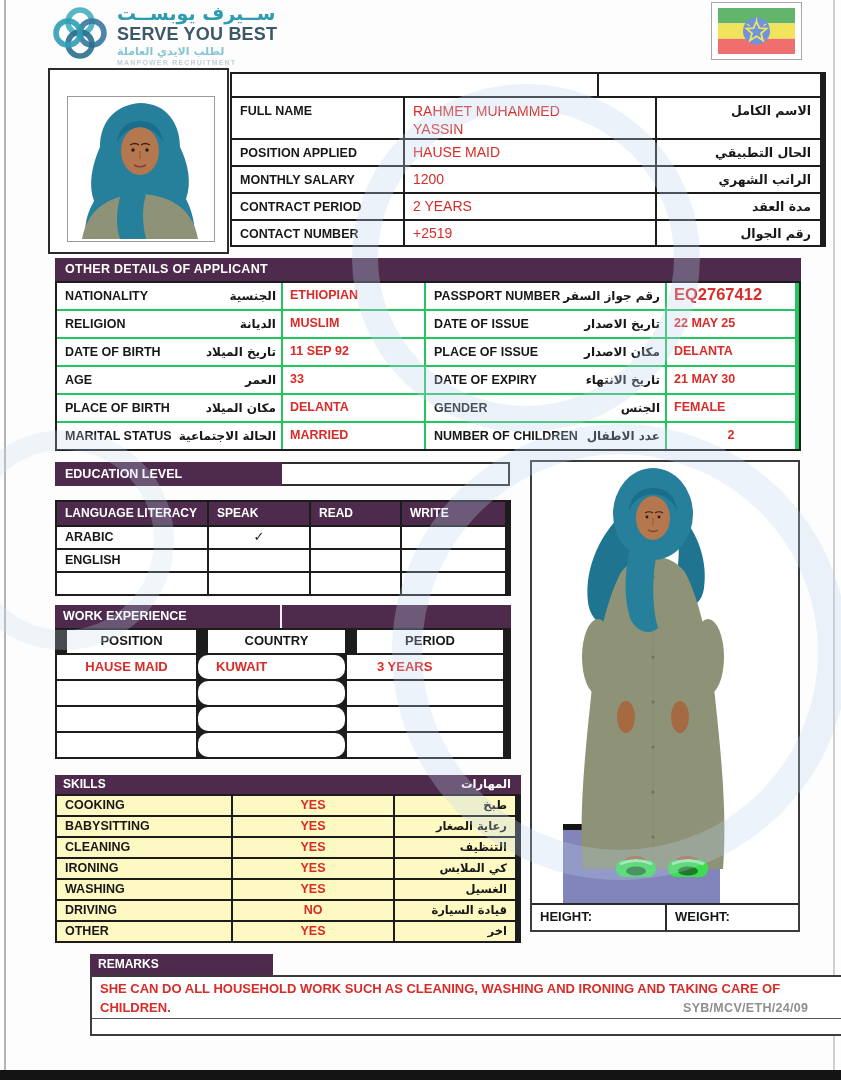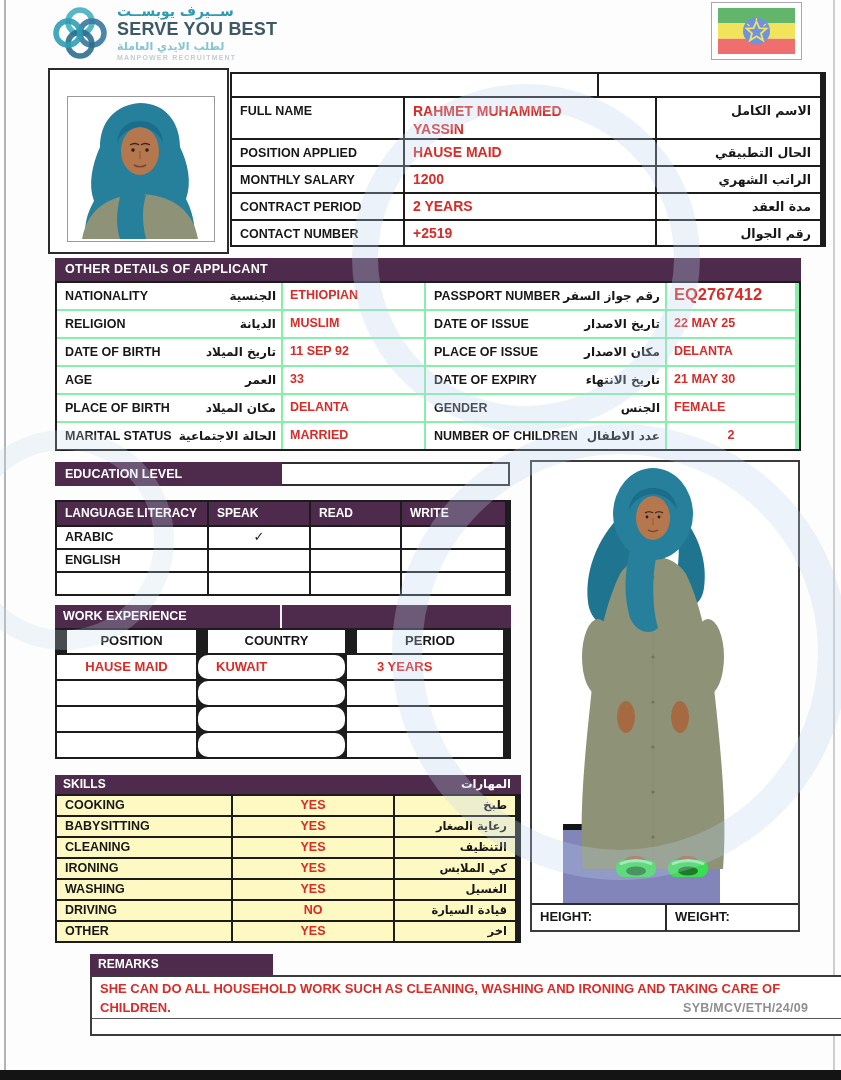--- a/index.html
+++ b/index.html
@@ -15,21 +15,21 @@
   .bottom-bar{position:absolute;left:0;top:1070px;width:841px;height:10px;background:#141414;}
   
   .wm{position:absolute;border-radius:50%;pointer-events:none;z-index:6;}
   .wm.r1{left:352px;top:84px;width:296px;height:296px;border:26px solid rgba(190,211,236,0.30);}
   .wm.r2{left:392px;top:424px;width:396px;height:396px;border:30px solid rgba(190,211,236,0.28);}
   .wm.r3{left:-46px;top:430px;width:180px;height:180px;border:20px solid rgba(200,218,240,0.25);}
 
   
   .logo{position:absolute;left:50px;top:2px;display:flex;gap:5px;align-items:flex-start;}
   .logo-text{padding-top:2px;line-height:1.05;}
-  .logo-t1{color:#2e9bb0;font-weight:bold;font-size:14px;text-align:left;}
+  .logo-t1{color:#2e9bb0;font-weight:bold;font-size:19px;text-align:left;}
   .logo-t2{color:#3d5866;font-weight:bold;font-size:18px;letter-spacing:.2px;margin-top:1px;}
   .logo-t3{color:#85c6d1;font-weight:bold;font-size:11px;margin-top:2px;text-align:left;}
   .logo-t4{color:#c3ced2;font-weight:bold;font-size:7px;letter-spacing:1.2px;margin-top:2px;}
 
   .flag-box{position:absolute;left:711px;top:2px;width:89px;height:56px;border:1px solid #a8a8a8;background:#fff;display:flex;align-items:center;justify-content:center;}
 
   .portrait-box{position:absolute;left:48px;top:68px;width:181px;height:186px;border:2px solid #2b2b2b;background:#fff;box-sizing:border-box;}
   .portrait-inner{position:absolute;left:17px;top:26px;width:146px;height:144px;border:1px solid #9a9a9a;}
 
   
@@ -37,30 +37,30 @@
 
   
   .emp{position:absolute;left:230px;top:72px;width:596px;display:grid;
     grid-template-columns:171px 192px 56px 163px;
     grid-template-rows:22px 40px 25px 25px 25px 24px;
     gap:2px;background:#1c1c1c;border:2px solid #1c1c1c;box-sizing:border-box;z-index:2;}
   .emp>div{background:#fff;overflow:hidden;}
   .emp .h-main{grid-column:1/3;font-size:12.5px;padding:4px 0 0 8px;}
   .emp .h-ref{grid-column:3/5;font-size:12.5px;padding:4px 0 0 6px;}
   .emp .e-lbl{font-weight:bold;font-size:12.5px;padding:6px 0 0 8px;}
-  .emp .e-val{grid-column:2/4;color:#d92b27;font-weight:bold;font-size:14px;padding:4px 0 0 8px;}
+  .emp .e-val{grid-column:2/4;color:#d92b27;font-weight:normal;font-size:14px;padding:4px 0 0 8px;}
   .emp .e-val .wrapname{display:inline-block;max-width:172px;line-height:1.3;}
   .emp .e-ar{font-weight:bold;font-size:12.5px;padding:5px 9px 0 0;text-align:right;}
 
   
   .od-bar{position:absolute;left:55px;top:258px;width:746px;height:23px;font-size:12.5px;letter-spacing:.3px;padding:4px 0 0 10px;box-sizing:border-box;z-index:2;}
   .od{position:absolute;left:55px;top:281px;width:746px;display:grid;
     grid-template-columns:224px 141px 239px 128px;
     grid-template-rows:repeat(6,26px);
-    gap:2px;background:#86efac;border:2px solid #1c1c1c;box-sizing:border-box;z-index:2;}
+    gap:2px;background:#22c55e;border:2px solid #1c1c1c;box-sizing:border-box;z-index:2;}
   .od>div{background:#fff;overflow:hidden;}
   .od .lblpair{display:flex;justify-content:space-between;align-items:center;padding:0 5px 0 8px;}
   .od .lblpair .en{font-weight:bold;font-size:12.5px;white-space:nowrap;}
   .od .lblpair .arl{font-weight:bold;font-size:12px;white-space:nowrap;}
   .od .v{color:#d92b27;font-weight:bold;font-size:12.5px;padding:5px 0 0 7px;white-space:nowrap;}
   .od .v.big{font-size:16.5px;padding-top:2px;}
   .od .v.center{text-align:center;padding-left:0;}
 
   
   .edu{position:absolute;left:55px;top:462px;height:24px;display:flex;z-index:2;}

